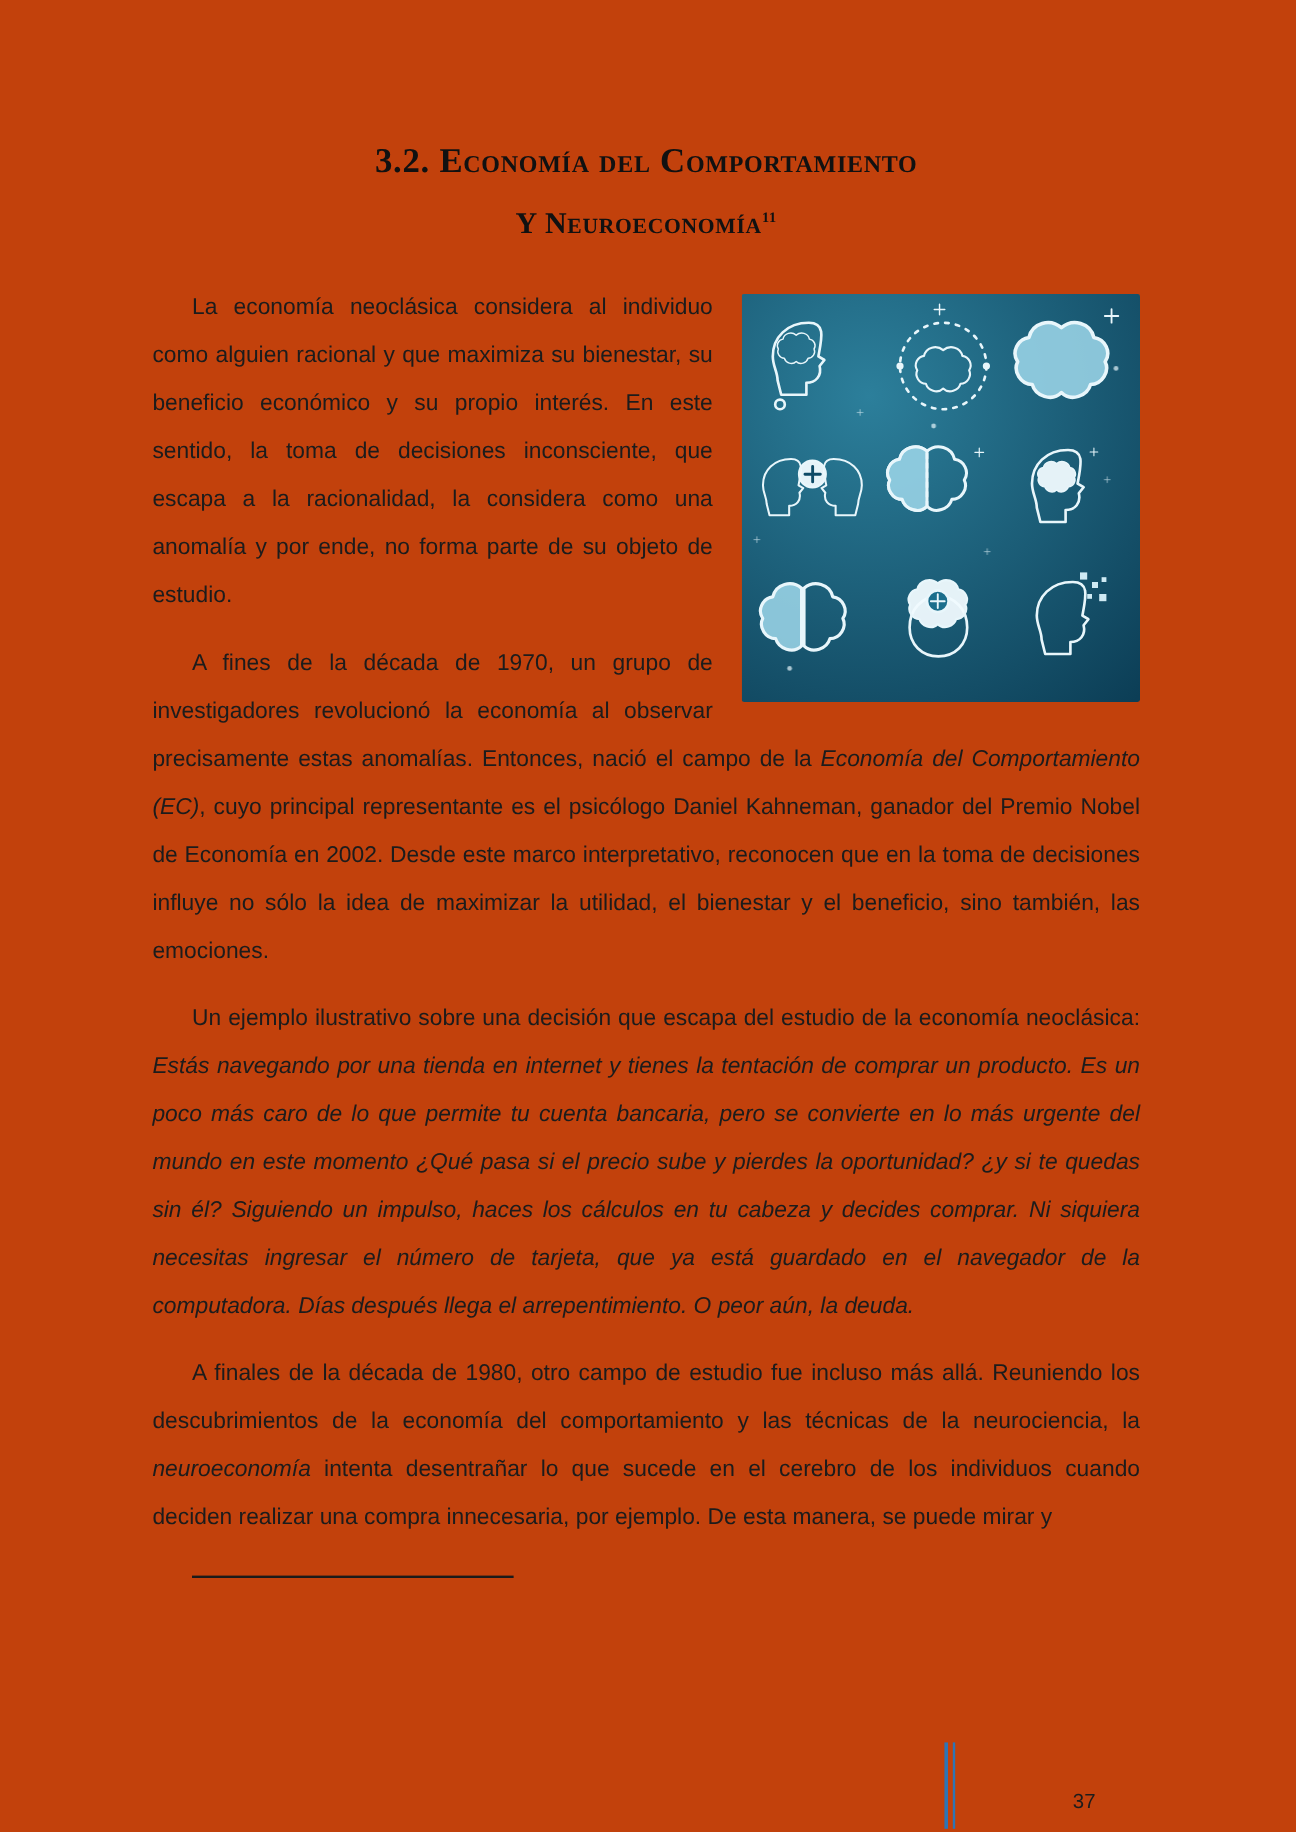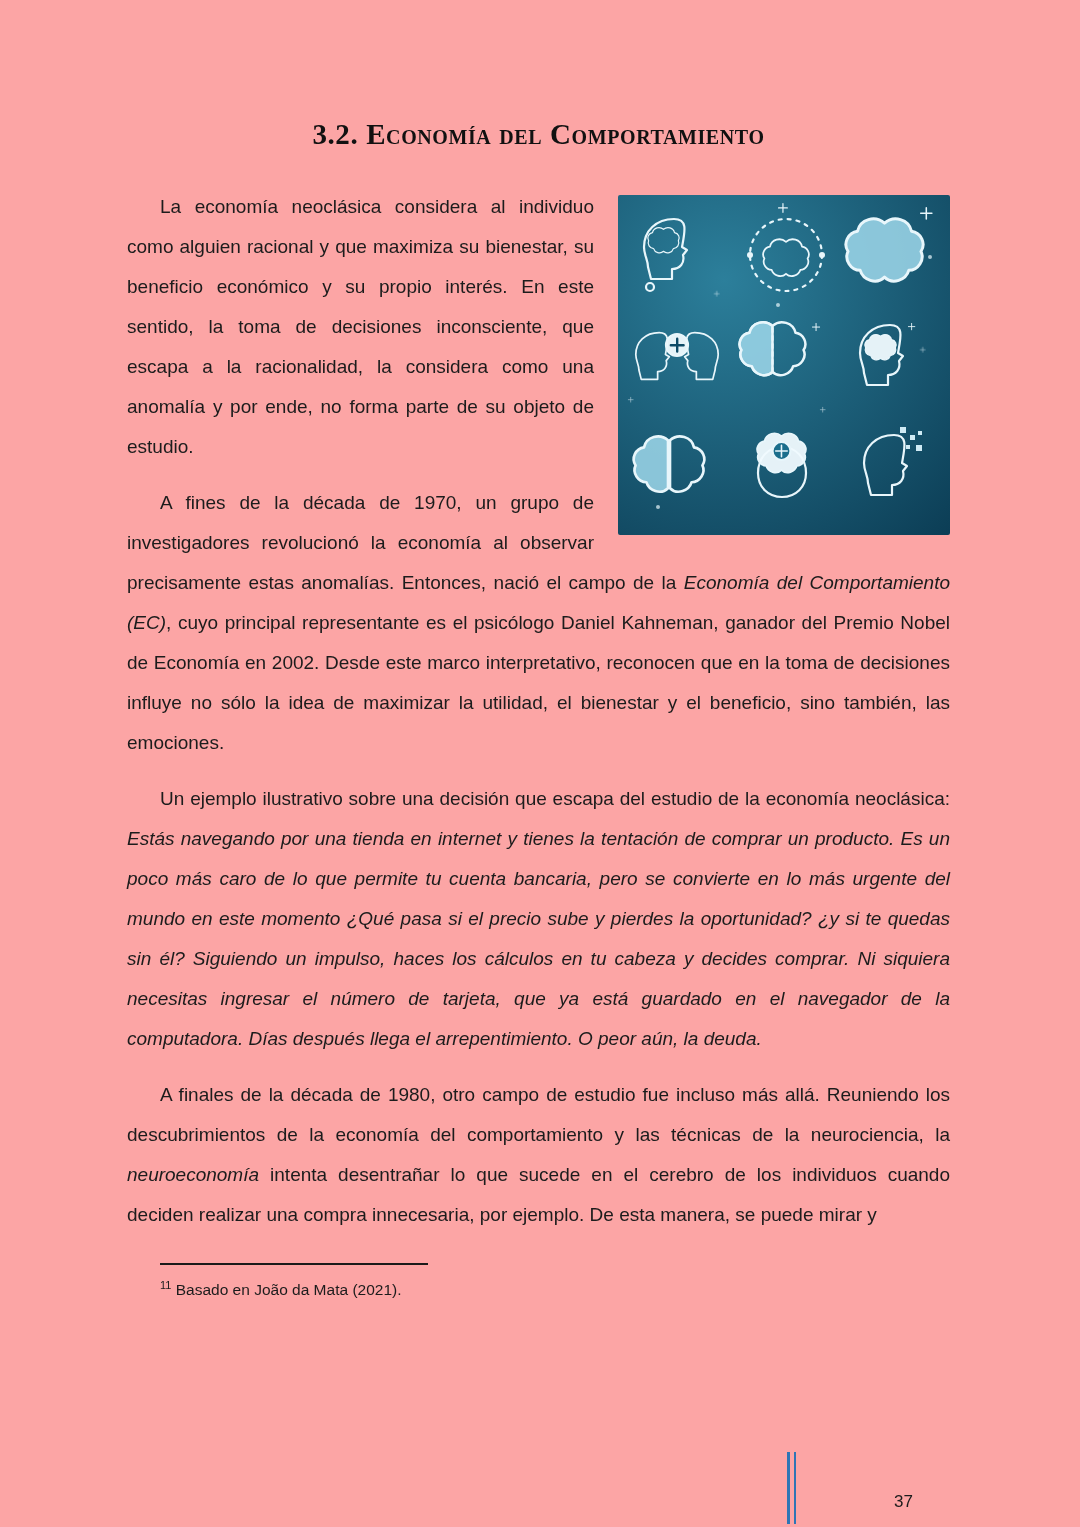--- a/index.html
+++ b/index.html
@@ -1,20 +1,20 @@
 <!DOCTYPE html>
 <html><head>
 <meta charset="utf-8">
 <style>
   html, body { margin:0; padding:0; background:#ffffff; }
   body {
     width:1080px; height:1527px; position:relative; overflow:hidden;
     font-family:"Liberation Sans", sans-serif; color:#1c1c1c;
   }
-  .page { position:absolute; inset:0; background:#fca5a5; }
+  .page { position:absolute; inset:0; background:#c2410c; }
   .content { position:absolute; left:127px; top:118px; width:823px; }
 
   .heading { text-align:center; font-family:"Liberation Serif", serif; font-weight:700; color:#111; }
   .h1a { font-size:29px; font-variant:small-caps; letter-spacing:0.6px; }
   .h1b { font-size:25px; font-variant:small-caps; letter-spacing:0.6px; margin-top:22px; }
   .h1b sup { font-variant:normal; font-size:12px; vertical-align:super; }
 
   .bodytext { margin-top:36px; }
   .body-p {
     font-size:19px; line-height:40px; text-align:justify; text-indent:33px;
@@ -50,20 +50,23 @@
 </style>
 </head>
 <body>
 
 <div class="page">
   <div class="content">
 
     <div class="heading">
       <div class="h1a">
         <span>3.2. Economía del Comportamiento</span>
+      </div>
+      <div class="h1b">
+        <span>Y Neuroeconomía</span><sup>11</sup>
       </div>
     </div>
 
     <div class="bodytext">
 
       <figure class="figure">
         <svg width="332" height="340" viewBox="0 0 332 340" role="img">
           <defs>
             <radialGradient id="figbg" cx="32%" cy="25%" r="100%">
               <stop offset="0%" stop-color="#2c7f9b"></stop>
@@ -146,21 +149,20 @@
 
       <p class="body-p"><span class="seg">La economía neoclásica considera al individuo como alguien racional y que maximiza su bienestar, su beneficio económico y su propio interés. En este sentido, la toma de decisiones inconsciente, que escapa a la racionalidad, la considera como una anomalía y por ende, no forma parte de su objeto de estudio.</span></p>
 
       <p class="body-p"><span class="seg">A fines de la década de 1970, un grupo de investigadores revolucionó la economía al observar precisamente estas anomalías. Entonces, nació el campo de la </span><span class="seg it">Economía del Comportamiento (EC)</span><span class="seg">, cuyo principal representante es el psicólogo Daniel Kahneman, ganador del Premio Nobel de Economía en 2002. Desde este marco interpretativo, reconocen que en la toma de decisiones influye no sólo la idea de maximizar la utilidad, el bienestar y el beneficio, sino también, las emociones.</span></p>
 
       <p class="body-p"><span class="seg">Un ejemplo ilustrativo sobre una decisión que escapa del estudio de la economía neoclásica: </span><span class="seg it">Estás navegando por una tienda en internet y tienes la tentación de comprar un producto. Es un poco más caro de lo que permite tu cuenta bancaria, pero se convierte en lo más urgente del mundo en este momento ¿Qué pasa si el precio sube y pierdes la oportunidad? ¿y si te quedas sin él? Siguiendo un impulso, haces los cálculos en tu cabeza y decides comprar. Ni siquiera necesitas ingresar el número de tarjeta, que ya está guardado en el navegador de la computadora. Días después llega el arrepentimiento. O peor aún, la deuda.</span></p>
 
       <p class="body-p"><span class="seg">A finales de la década de 1980, otro campo de estudio fue incluso más allá. Reuniendo los descubrimientos de la economía del comportamiento y las técnicas de la neurociencia, la </span><span class="seg it">neuroeconomía</span><span class="seg"> intenta desentrañar lo que sucede en el cerebro de los individuos cuando deciden realizar una compra innecesaria, por ejemplo. De esta manera, se puede mirar y</span></p>
 
       <div class="fn-sep"></div>
-      <p class="footnote"><sup>11</sup> <span>Basado en João da Mata (2021).</span></p>
 
     </div>
   </div>
 
   <div class="footer-bars">
     <div class="bar b1"></div>
     <div class="bar b2"></div>
   </div>
 
   <div class="page-number">37</div>

